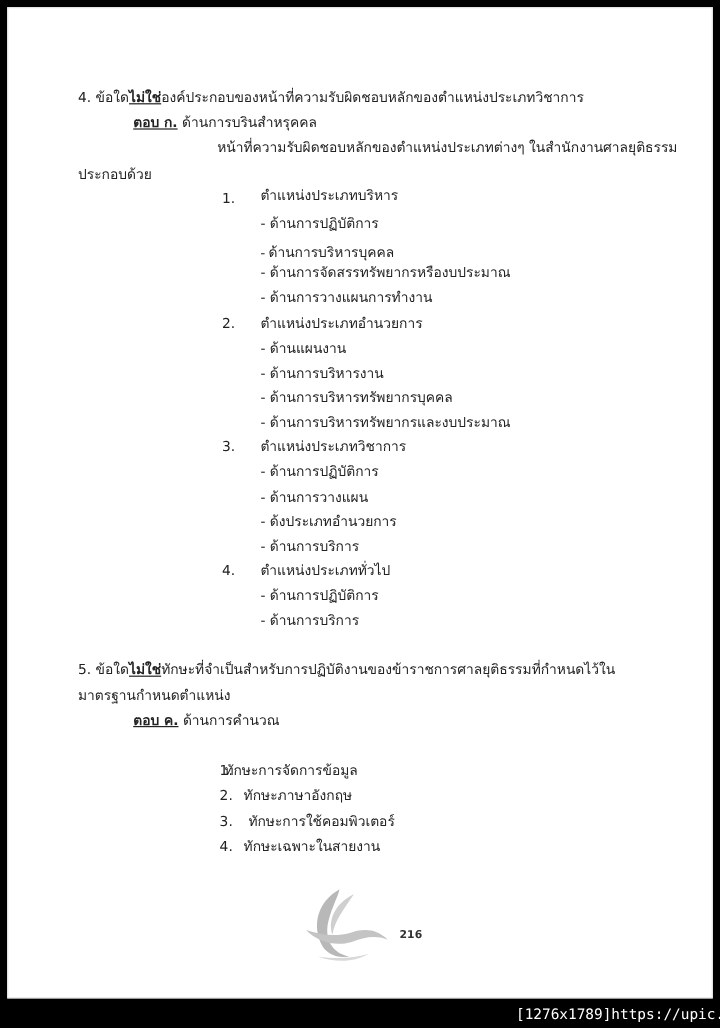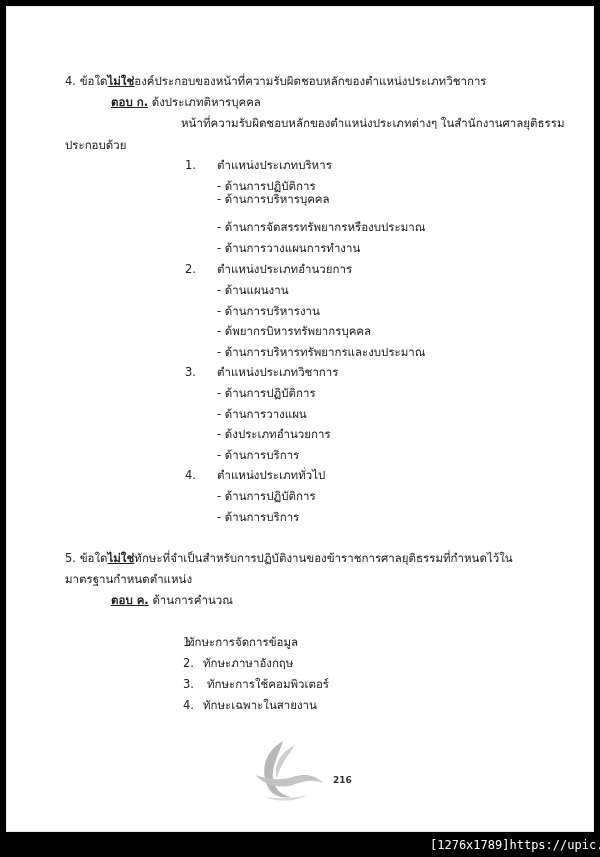--- a/index.html
+++ b/index.html
@@ -26,37 +26,37 @@
 <body>
 
 <div class="page">
 
   <div class="t" style="left:58px;top:66px;">
     <span>4.</span>
     <span>ข้อใด</span><span class="u">ไม่ใช่</span><span>องค์ประกอบของหน้าที่ความรับผิดชอบหลักของตำแหน่งประเภทวิชาการ</span>
   </div>
   <div class="t" style="left:104px;top:87px;">
     <span class="u">ตอบ ก.</span>
-    <span>ด้งประเภทติหารบุคคล</span>
+    <span>ด้านการบรินสำหรุคคล</span>
   </div>
   <div class="t" style="left:174px;top:108px;">หน้าที่ความรับผิดชอบหลักของตำแหน่งประเภทต่างๆ ในสำนักงานศาลยุติธรรม</div>
   <div class="t" style="left:58px;top:130px;">ประกอบด้วย</div>
 
   <div class="num" style="left:178px;top:150px;">1.</div>
-  <div class="t" style="left:210px;top:150px;">ตำแหน่งประเภทบริหาร</div>
+  <div class="t" style="left:210px;top:150px;font-family:Liberation Mono, monospace;">ตำแหน่งประเภทบริหาร</div>
   <div class="t" style="left:210px;top:171px;">- ด้านการปฏิบัติการ</div>
-  <div class="t" style="left:210px;top:184px;">- ด้านการบริหารบุคคล</div>
+  <div class="t" style="left:210px;top:196px;font-family:Liberation Serif, serif;">- ด้านการบริหารบุคคล</div>
   <div class="t" style="left:210px;top:212px;">- ด้านการจัดสรรทรัพยากรหรืองบประมาณ</div>
   <div class="t" style="left:210px;top:233px;">- ด้านการวางแผนการทำงาน</div>
 
   <div class="num" style="left:178px;top:254px;">2.</div>
   <div class="t" style="left:210px;top:254px;">ตำแหน่งประเภทอำนวยการ</div>
   <div class="t" style="left:210px;top:275px;">- ด้านแผนงาน</div>
   <div class="t" style="left:210px;top:296px;text-align:right;">- ด้านการบริหารงาน</div>
-  <div class="t" style="left:210px;top:316px;">- ด้พยากรบิหารทรัพยากรบุคคล</div>
+  <div class="t" style="left:210px;top:316px;">- ด้านการบริหารทรัพยากรบุคคล</div>
   <div class="t" style="left:210px;top:337px;">- ด้านการบริหารทรัพยากรและงบประมาณ</div>
 
   <div class="num" style="left:178px;top:357px;">3.</div>
   <div class="t" style="left:210px;top:357px;">ตำแหน่งประเภทวิชาการ</div>
   <div class="t" style="left:210px;top:378px;">- ด้านการปฏิบัติการ</div>
   <div class="t" style="left:210px;top:399px;">- ด้านการวางแผน</div>
   <div class="t" style="left:210px;top:419px;">- ด้งประเภทอำนวยการ</div>
   <div class="t" style="left:210px;top:440px;">- ด้านการบริการ</div>
 
   <div class="num" style="left:178px;top:460px;">4.</div>

